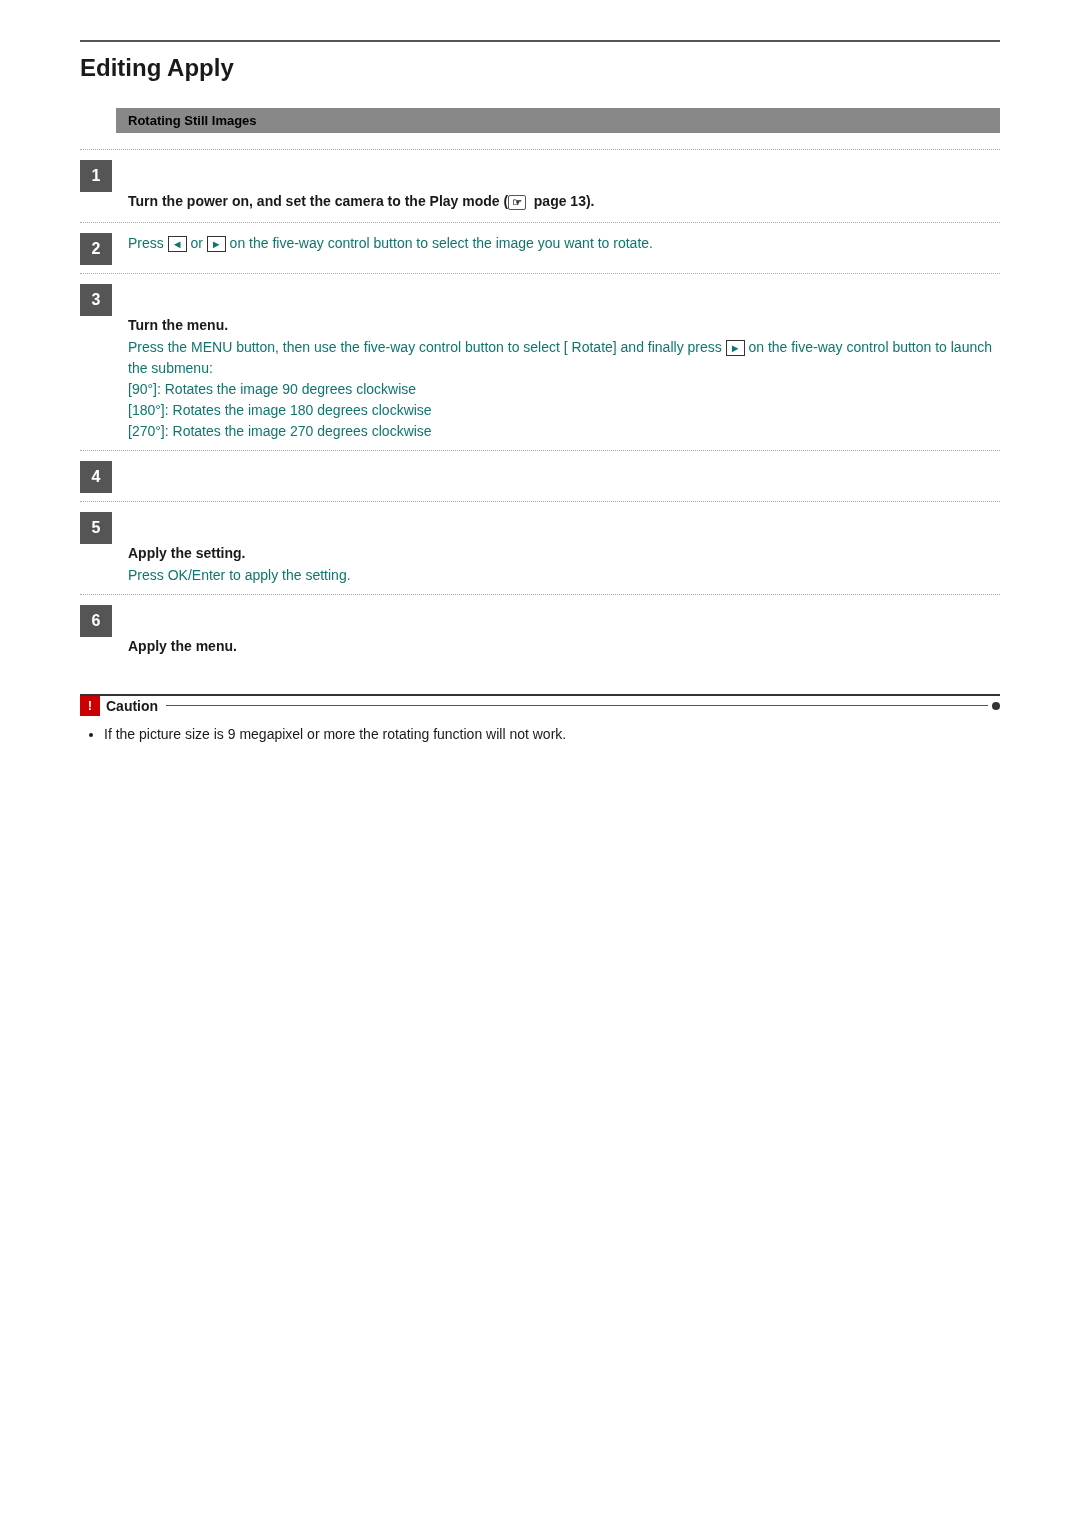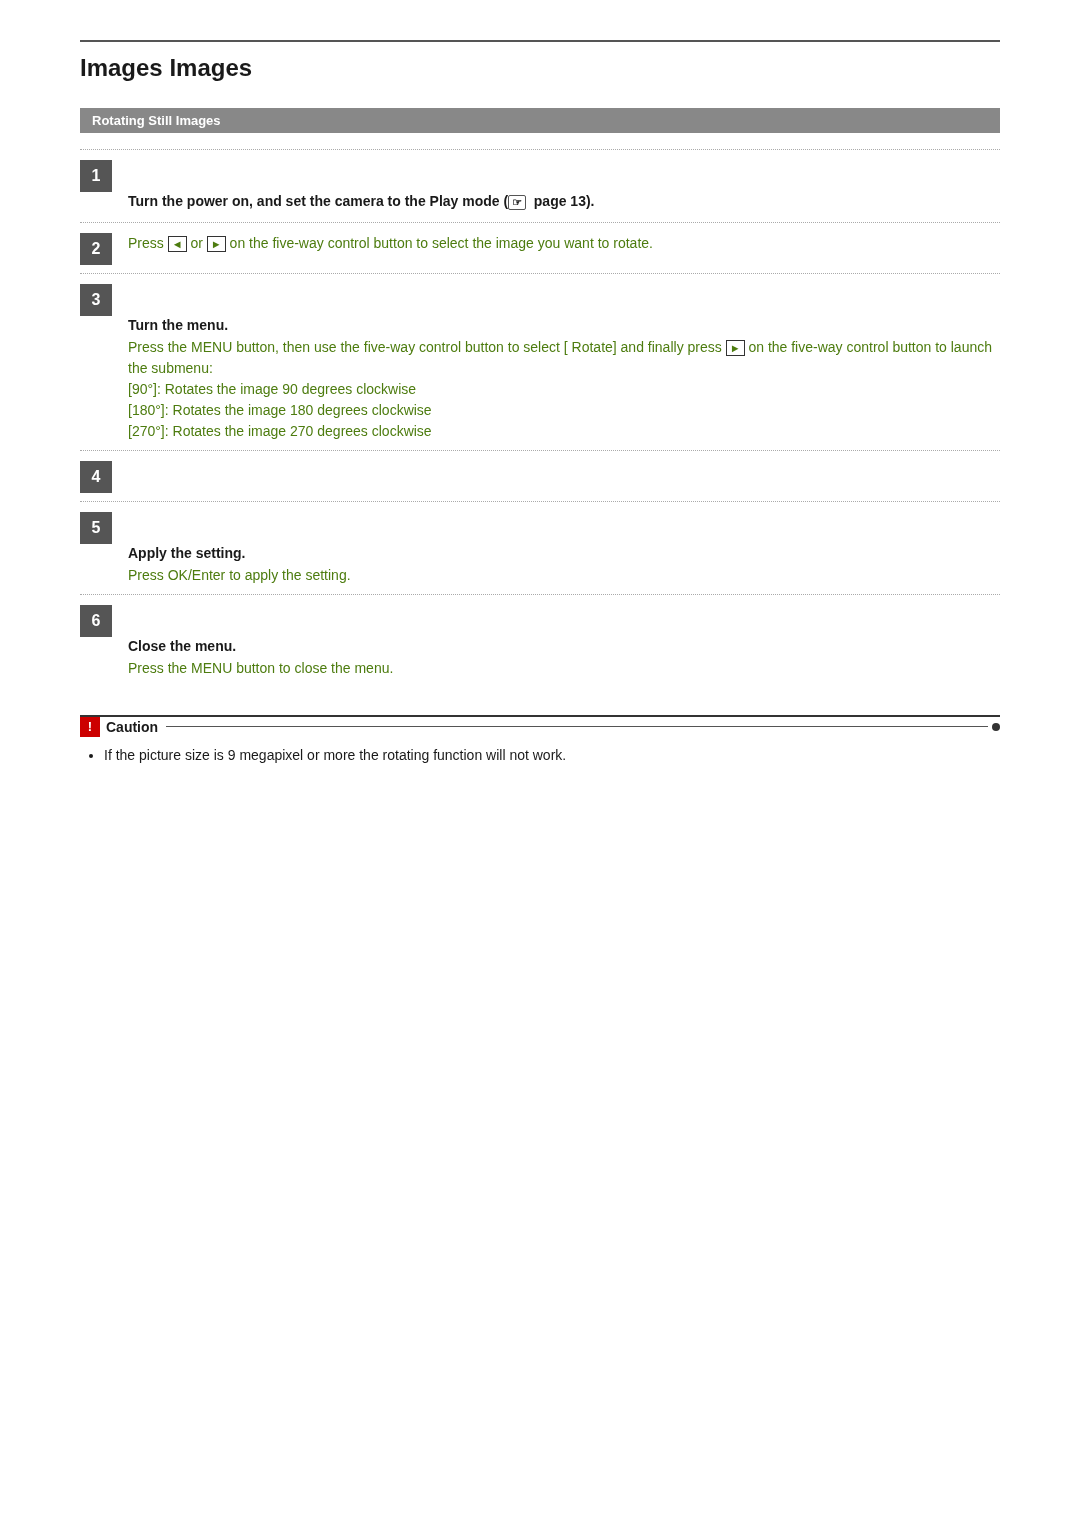--- a/index.html
+++ b/index.html
@@ -27,25 +27,26 @@
       font-size: 24px;
       font-weight: bold;
       margin-bottom: 18px;
       padding-bottom: 8px;
       border-top: 2px solid #555;
       padding-top: 12px;
     }
 
     .section-header {
       background: #888888;
-      color: #ffffff;
+      color: #000000;
       font-weight: bold;
       font-size: 13px;
       padding: 5px 12px;
       margin-bottom: 16px;
+      margin-left: 36px;
     }
 
     .step-container {
       display: flex;
       align-items: flex-start;
       margin-bottom: 0;
       border-top: 1px dotted #aaa;
       padding-top: 8px;
       padding-bottom: 8px;
     }
@@ -73,21 +74,21 @@
     .step-title {
       font-weight: bold;
       font-size: 14px;
       margin-bottom: 4px;
       margin-top: 33px;
     }
 
     .step-text {
       font-size: 14px;
       line-height: 1.5;
-      color: #4d7c0f;
+      color: #0f766e;
     }
 
     .inline-icon {
       display: inline-block;
       border: 1px solid #333;
       padding: 0px 3px;
       font-size: 11px;
       line-height: 1.3;
       vertical-align: middle;
       font-weight: bold;
@@ -164,21 +165,21 @@
       font-size: 18px;
       margin-top: 80px;
       color: #1a1a1a;
     }
   </style>
 </head>
 <body>
 
 <div class="page-container">
 
-  <h1 class="page-title">Images Images</h1>
+  <h1 class="page-title">Editing Apply</h1>
 
   <div class="section-header">Rotating Still Images</div>
 
   <div class="step-container">
     <div class="step-number">1</div>
     <div class="step-content">
       <div class="step-title">
         <strong>Turn the power on, and set the camera to the Play mode (<span class="page-ref-icon">☞</span>&nbsp;<span> page 13).</span></strong>
       </div>
     </div>
@@ -217,24 +218,21 @@
       <div class="step-title"><strong>Apply the setting.</strong></div>
       <div class="step-text">
         Press OK/Enter to apply the setting.
       </div>
     </div>
   </div>
 
   <div class="step-container">
     <div class="step-number">6</div>
     <div class="step-content">
-      <div class="step-title"><strong>Close the menu.</strong></div>
-      <div class="step-text">
-        Press the MENU button to close the menu.
-      </div>
+      <div class="step-title"><strong>Apply the menu.</strong></div>
     </div>
   </div>
 
   <div class="caution-section">
     <div class="caution-header">
       <div class="caution-icon">!</div>
       <span class="caution-label">Caution</span>
       <div class="caution-line"></div>
       <div class="caution-dot"></div>
     </div>

